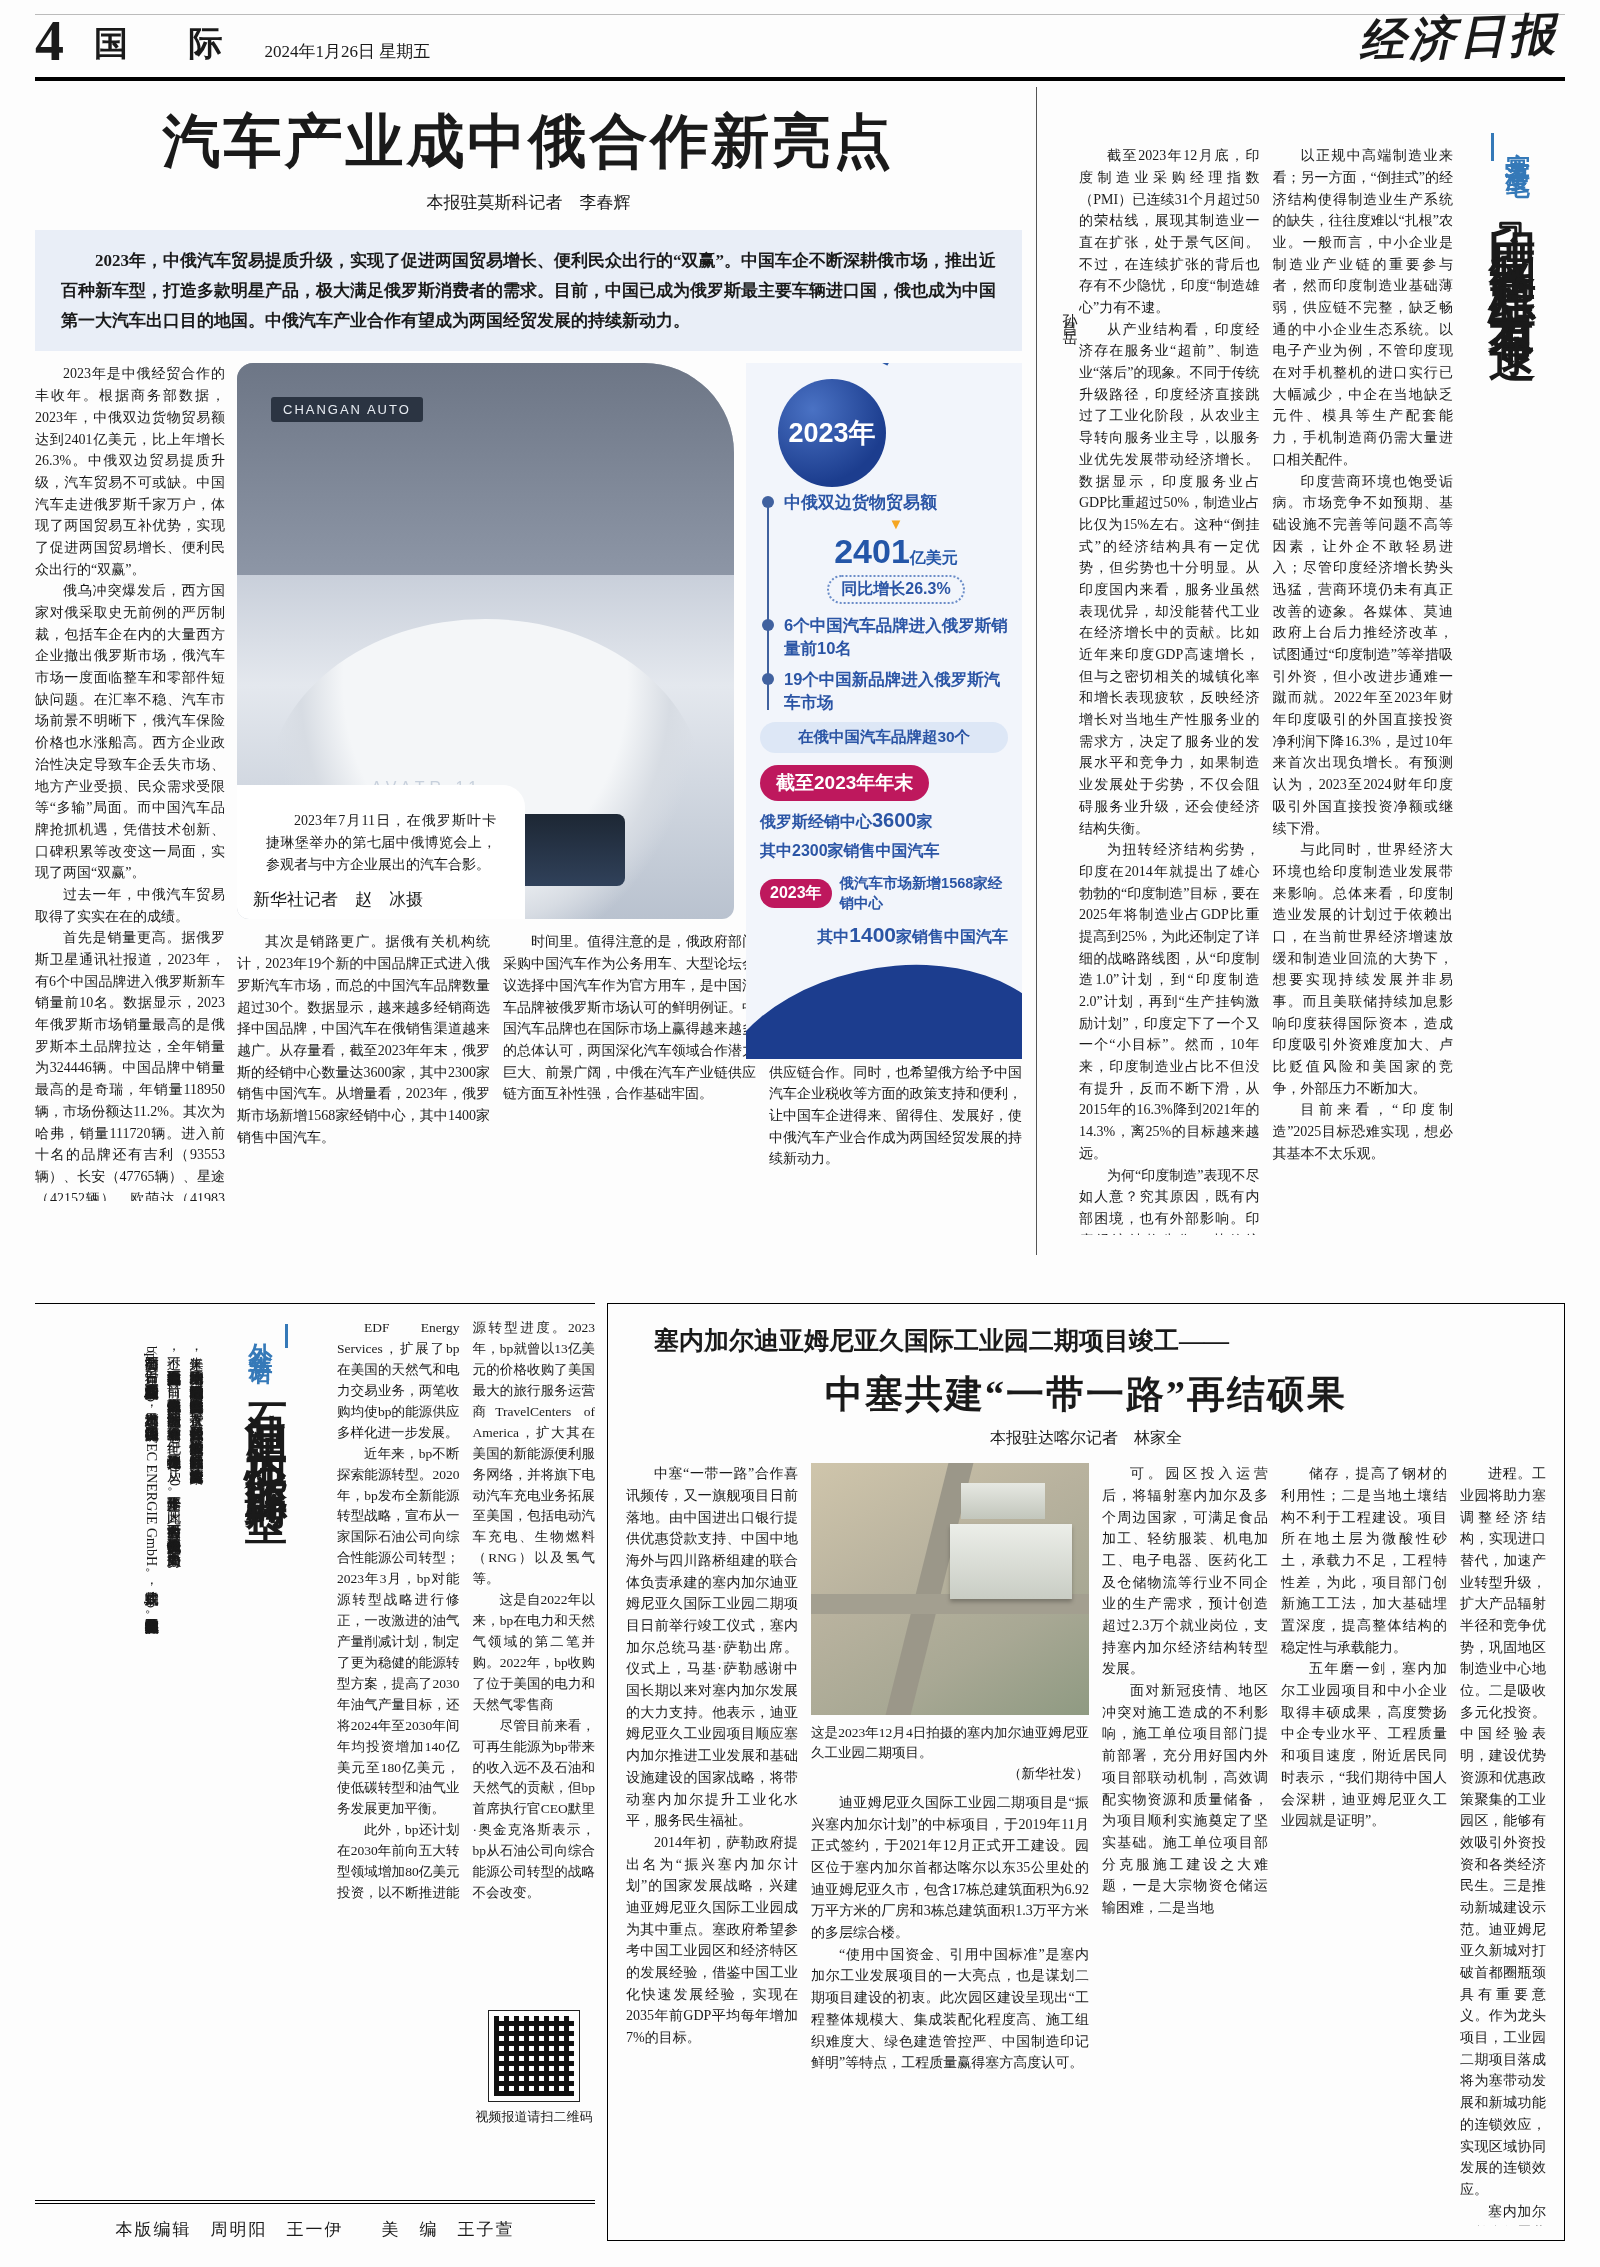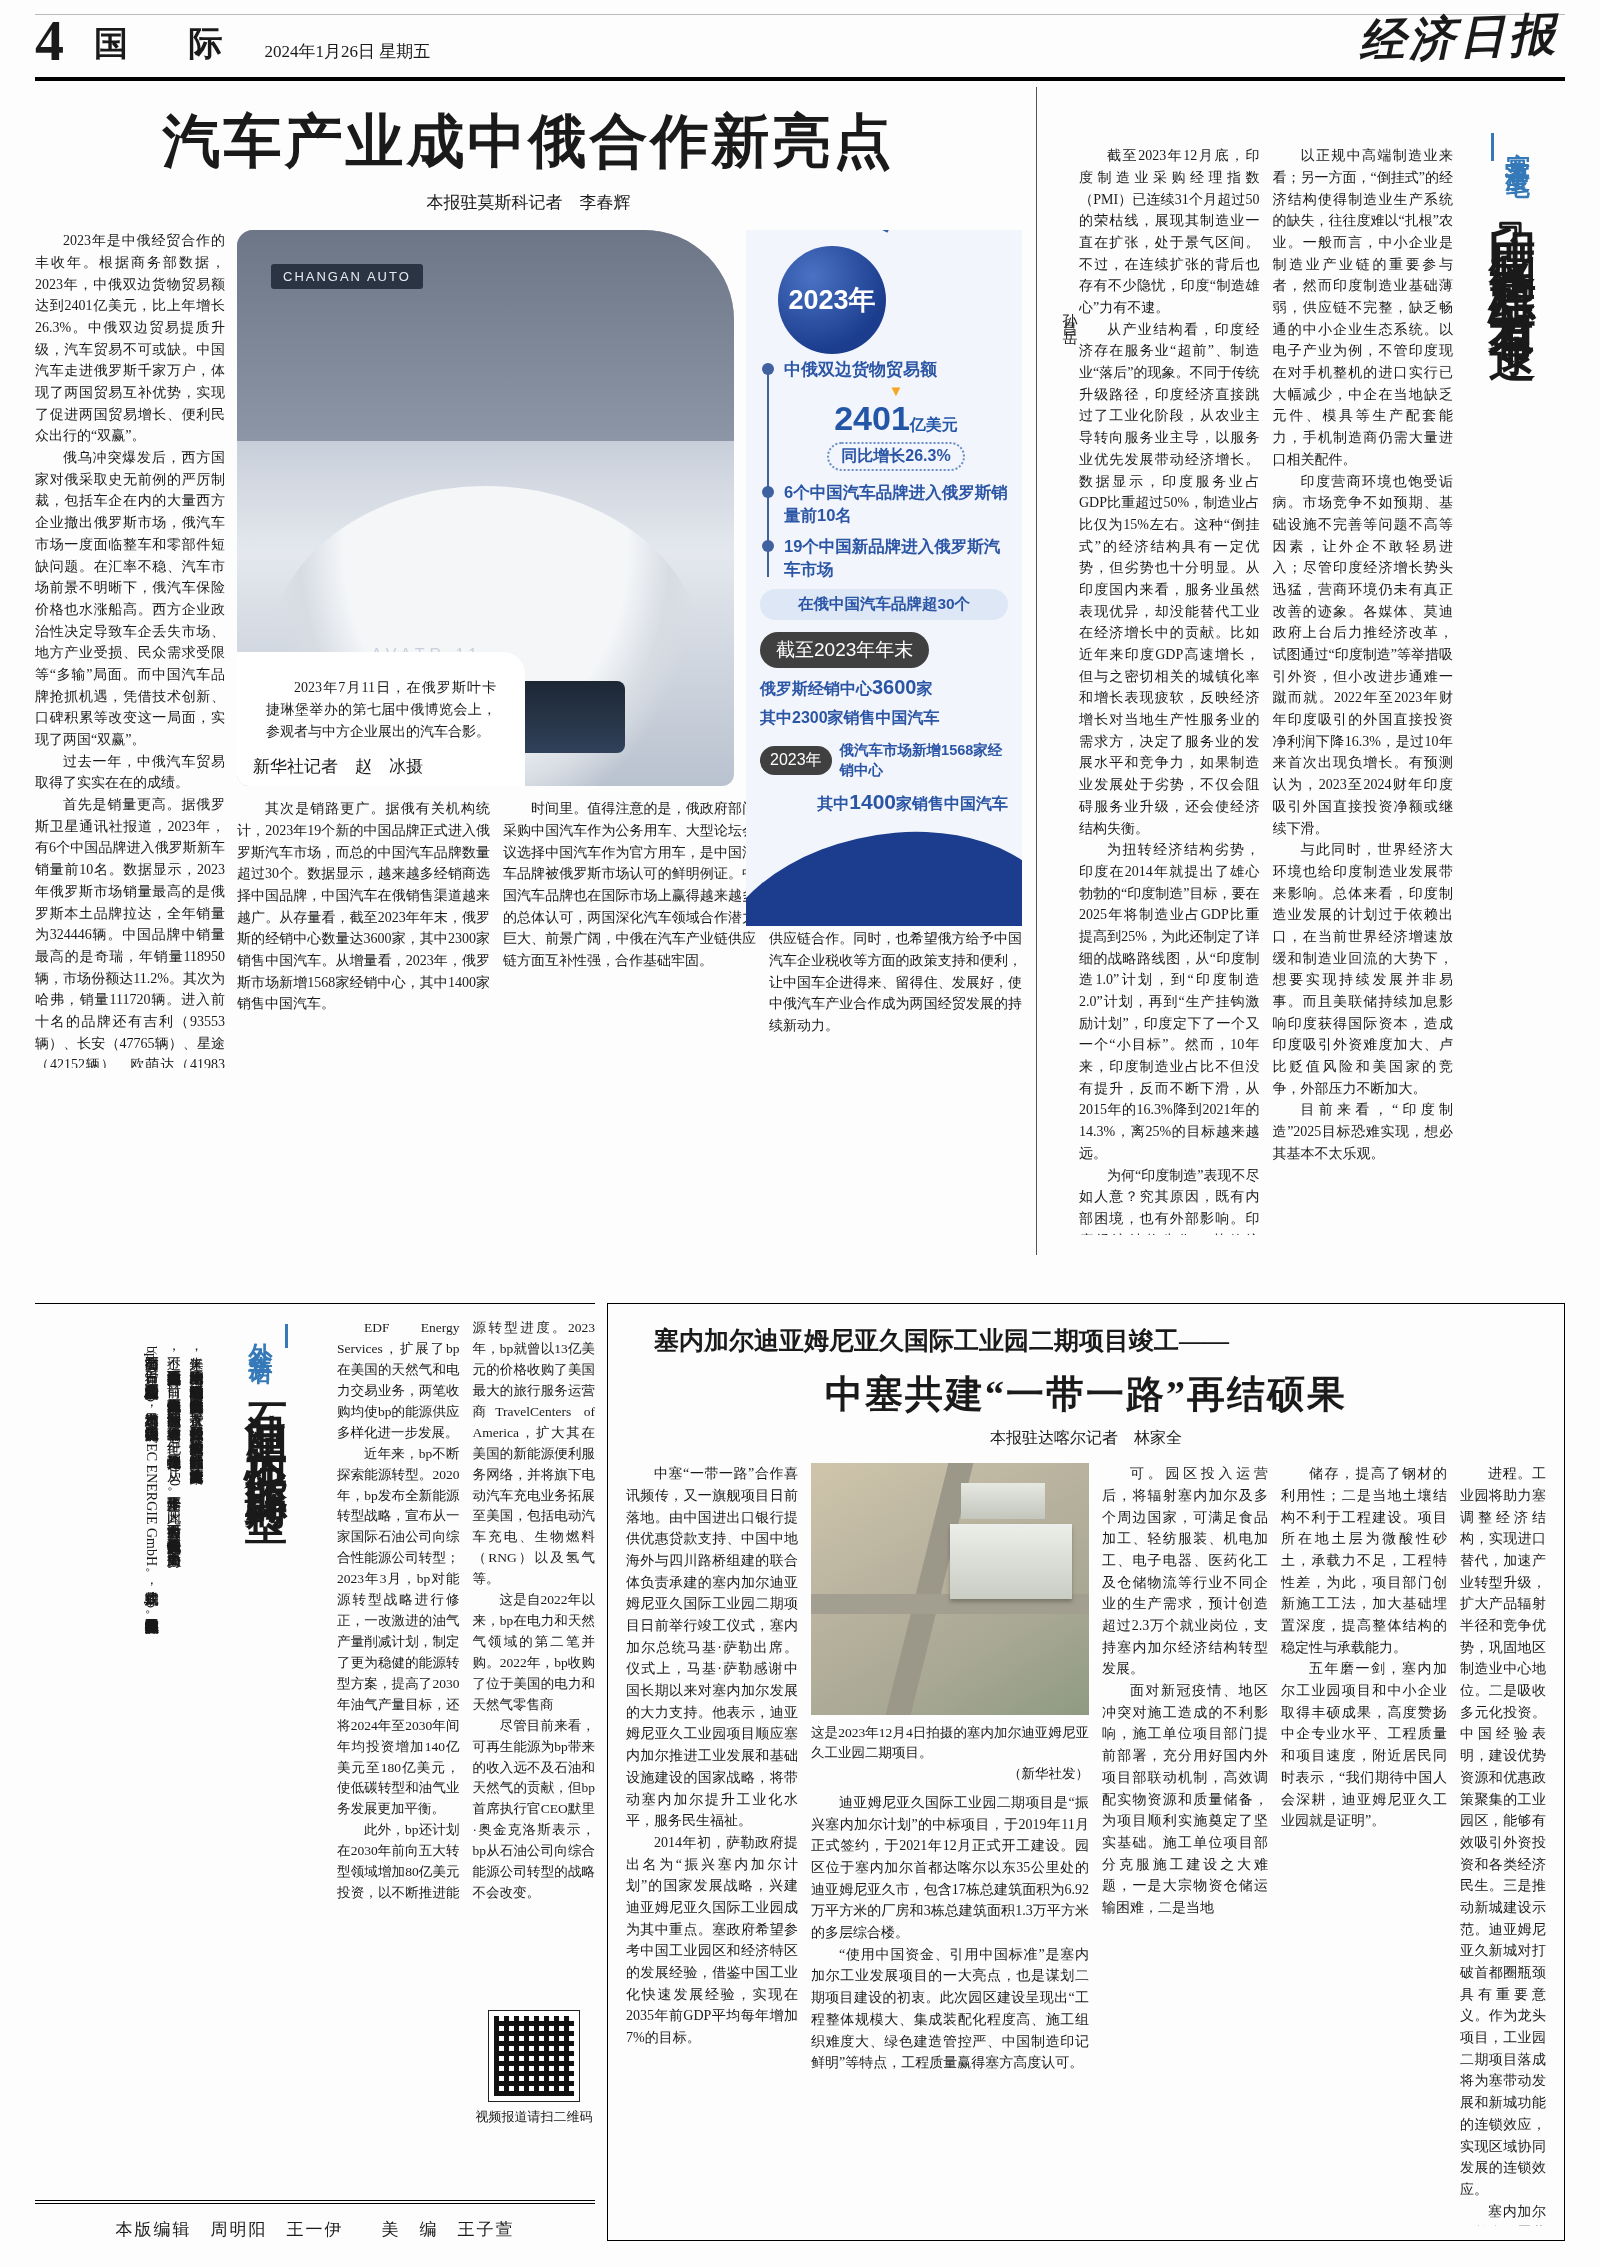--- a/index.html
+++ b/index.html
@@ -60,22 +60,22 @@
   .ig-item.dot:before{content:"";position:absolute;left:-22px;top:5px;width:12px;height:12px;border-radius:50%;background:#40619f;}
   .ig-label{font-size:17px;font-weight:700;}
   .ig-arrow{color:#f5a623;font-size:15px;text-align:center;margin:1px 0;}
   .ig-num{font-size:34px;font-weight:700;color:#2456a8;text-align:center;line-height:1.1;}
   .ig-num .unit{font-size:16px;font-weight:700;}
   .ig-growth{display:block;width:fit-content;margin:4px auto 10px;border:2px dotted #6a8cc8;border-radius:16px;
           padding:2px 12px;font-size:16px;font-weight:700;}
   .ig-big{font-size:16.5px;font-weight:700;line-height:1.4;}
   .ig-pill-light{background:#dde7f6;border-radius:16px;padding:5px 12px;font-size:15.5px;font-weight:700;
           margin:6px 0 12px;text-align:center;position:relative;z-index:2;}
-  .ig-pill-dark{display:inline-block;background:#404040;color:#fff;border-radius:18px;padding:5px 16px;
-          font-size:19px;font-weight:400;position:relative;z-index:2;}
+  .ig-pill-dark{display:inline-block;background:#be185d;color:#fff;border-radius:18px;padding:5px 16px;
+          font-size:19px;font-weight:700;position:relative;z-index:2;}
   .ig-line{font-size:16px;font-weight:700;margin-top:8px;position:relative;z-index:2;}
   .ig-line .n{font-size:20px;}
   .ig-row{display:flex;align-items:center;gap:8px;margin-top:12px;position:relative;z-index:2;}
   .ig-row .ig-pill-dark{font-size:16px;padding:4px 10px;flex:none;}
   .ig-row span.t{font-size:14.5px;font-weight:700;line-height:1.35;}
   .ig-band{position:absolute;left:-40px;right:-40px;bottom:-58px;height:150px;background:#1c3d8e;
           border-radius:55% 45% 0 0/90% 70% 0 0;transform:rotate(-5deg);}
   .ig-last{position:relative;z-index:2;text-align:right;font-size:16px;font-weight:700;margin-top:10px;}
   .ig-last .n{font-size:21px;}
 
@@ -145,20 +145,23 @@
     <div class="hdr-section">国 际</div>
     <div class="hdr-date">2024年1月26日  星期五</div>
     <div class="hdr-masthead">经济日报</div>
   </div>
 
   <div class="top">
 
     <div class="main-art">
       <div class="main-h1">汽车产业成中俄合作新亮点</div>
       <div class="main-byline">本报驻莫斯科记者　李春辉</div>
+      <div class="lede">
+          <p>2023年，中俄汽车贸易提质升级，实现了促进两国贸易增长、便利民众出行的“双赢”。中国车企不断深耕俄市场，推出近百种新车型，打造多款明星产品，极大满足俄罗斯消费者的需求。目前，中国已成为俄罗斯最主要车辆进口国，俄也成为中国第一大汽车出口目的地国。中俄汽车产业合作有望成为两国经贸发展的持续新动力。</p>
+        </div>
 
       <div class="main-cols">
         <div class="col mc1">
           <p>2023年是中俄经贸合作的丰收年。根据商务部数据，2023年，中俄双边货物贸易额达到2401亿美元，比上年增长26.3%。中俄双边贸易提质升级，汽车贸易不可或缺。中国汽车走进俄罗斯千家万户，体现了两国贸易互补优势，实现了促进两国贸易增长、便利民众出行的“双赢”。</p>
           <p>俄乌冲突爆发后，西方国家对俄采取史无前例的严厉制裁，包括车企在内的大量西方企业撤出俄罗斯市场，俄汽车市场一度面临整车和零部件短缺问题。在汇率不稳、汽车市场前景不明晰下，俄汽车保险价格也水涨船高。西方企业政治性决定导致车企丢失市场、地方产业受损、民众需求受限等“多输”局面。而中国汽车品牌抢抓机遇，凭借技术创新、口碑积累等改变这一局面，实现了两国“双赢”。</p>
           <p>过去一年，中俄汽车贸易取得了实实在在的成绩。</p>
           <p>首先是销量更高。据俄罗斯卫星通讯社报道，2023年，有6个中国品牌进入俄罗斯新车销量前10名。数据显示，2023年俄罗斯市场销量最高的是俄罗斯本土品牌拉达，全年销量为324446辆。中国品牌中销量最高的是奇瑞，年销量118950辆，市场份额达11.2%。其次为哈弗，销量111720辆。进入前十名的品牌还有吉利（93553辆）、长安（47765辆）、星途（42152辆）、欧萌达（41983辆），份额靠前。截至2023年12月底，中国品牌车在俄罗斯进口新车中所占的份额为76.1%。俄中友好、和平与发展委员会专家理事会主席李托夫表示，按价值计算，2023年中国对俄乘用车出口增长了543%，中国牌照车占俄罗斯新车销售份额的一半以上，达53%。</p>
         </div>
 
         <div class="mid">

